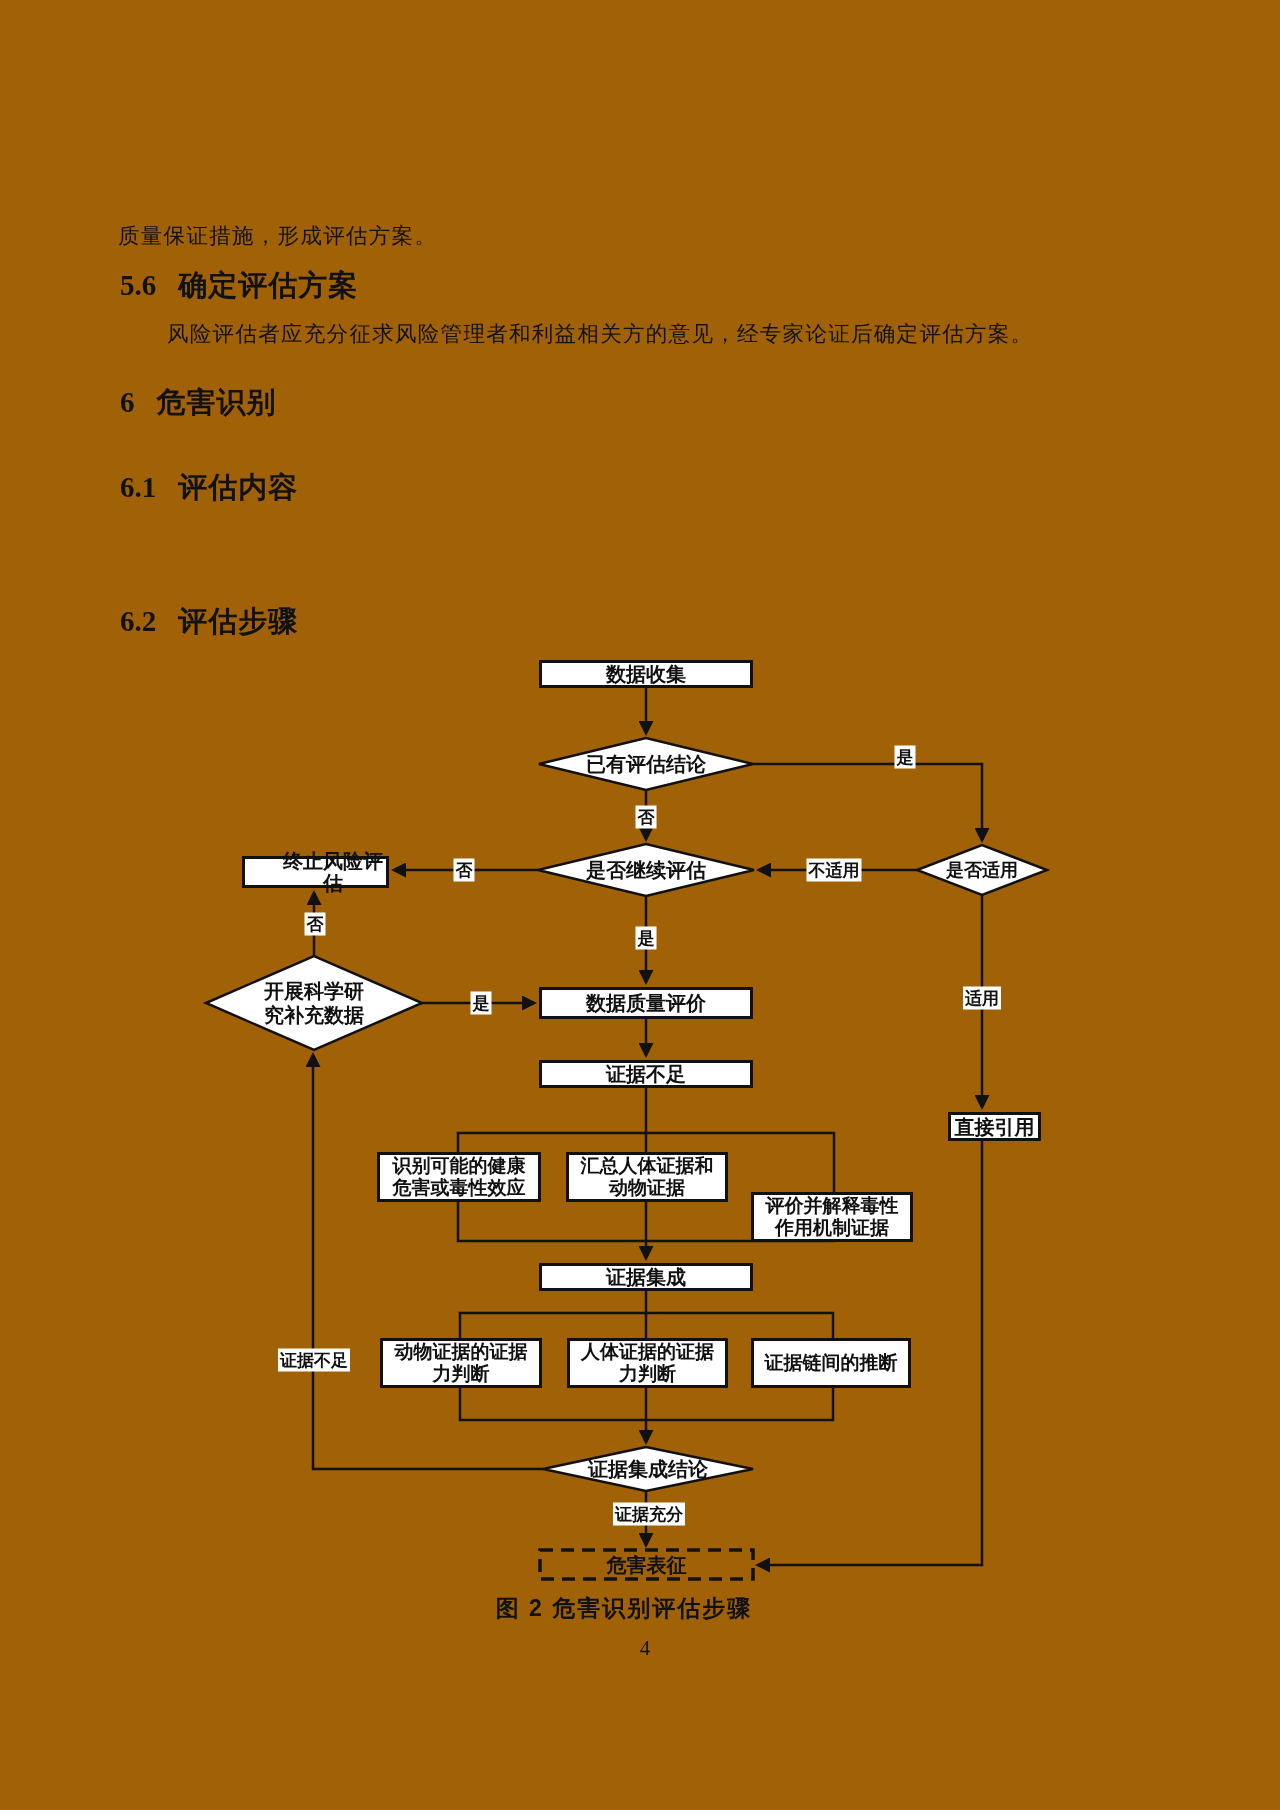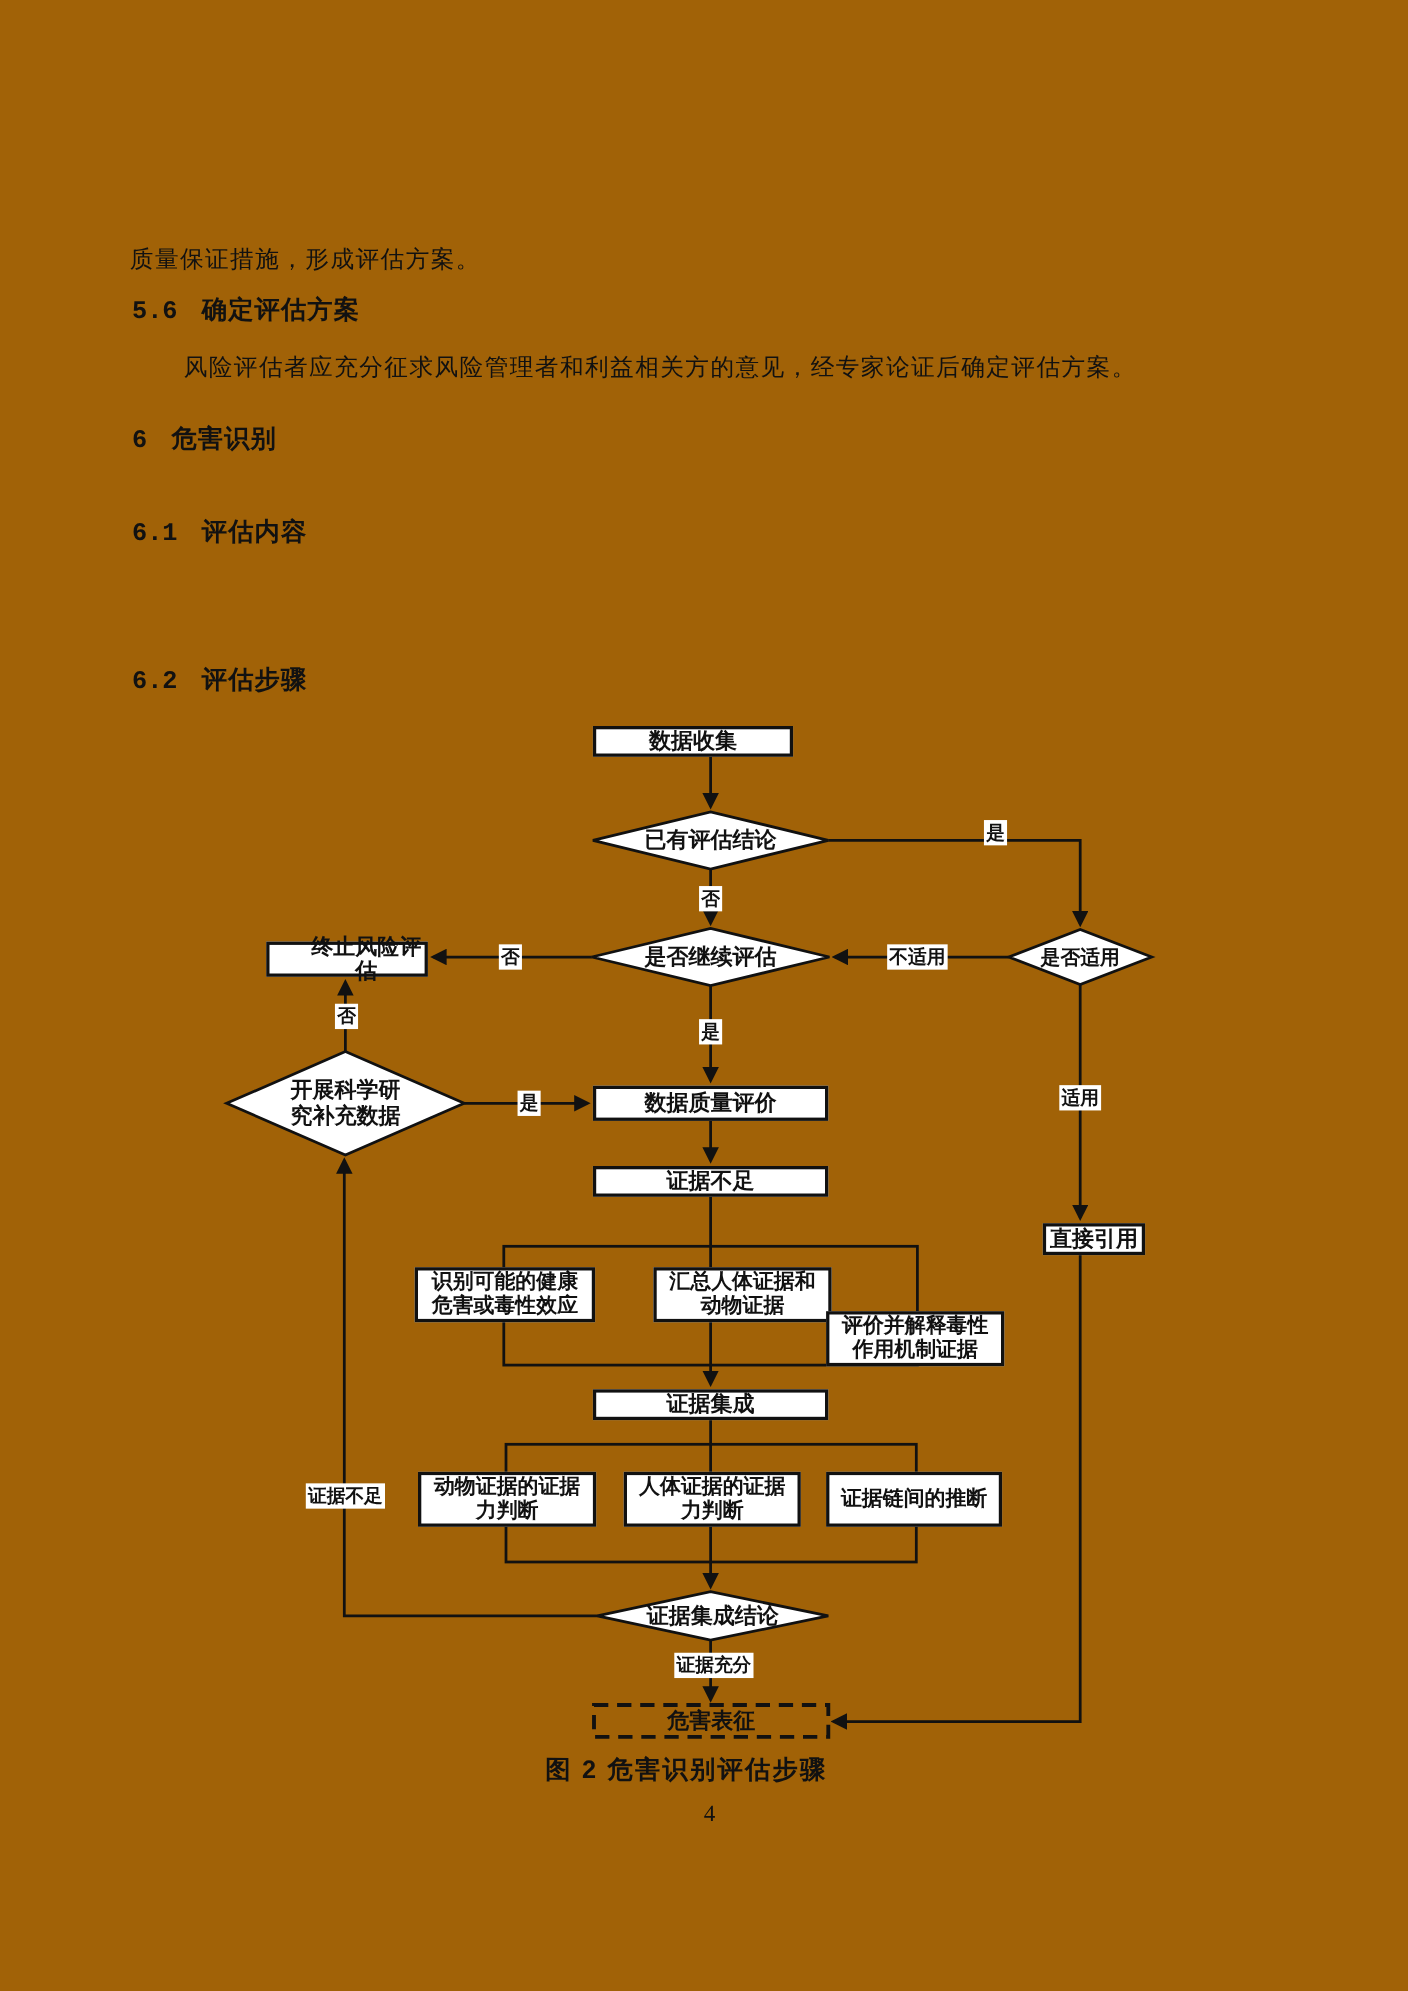--- a/index.html
+++ b/index.html
@@ -6,22 +6,22 @@
   .page {
     position:relative; width:1280px; height:1810px; margin:0 auto;
     background:#a16207; color:#111;
     font-family:"Liberation Serif", serif; overflow:hidden;
   }
   .para {
     position:absolute; font-size:21.5px; line-height:35px;
     letter-spacing:1.3px; color:#111;
   }
   .h {
-    position:absolute; font-family:Liberation Mono, monospace;
-    font-weight:bold; font-size:23px; color:#111; letter-spacing:1px;
+    position:absolute; font-family:Liberation Serif, serif;
+    font-weight:bold; font-size:29px; color:#111; letter-spacing:1px;
   }
   .h .num { margin-right:22px; letter-spacing:0; }
   .fig-caption {
     position:absolute; transform:translateX(-50%);
     font-family:"Liberation Sans", sans-serif; font-weight:bold;
     font-size:23px; letter-spacing:2px; color:#111; white-space:nowrap;
   }
   .page-num {
     position:absolute; transform:translateX(-50%);
     font-size:21px; color:#111;
@@ -112,27 +112,27 @@
 
       <g stroke="#111" stroke-width="2.5" fill="#fff">
         <polygon points="539,764 646,738 753,764 646,790"></polygon>
         <polygon points="538,870 646,844 754,870 646,896"></polygon>
         <polygon points="917,870 982,845 1047,870 982,895"></polygon>
         <polygon points="206,1003 314,956 422,1003 314,1050"></polygon>
         <polygon points="543,1469 646,1447 753,1469 646,1491"></polygon>
       </g>
     </svg>
 
-    <div class="fc-box" style="left:539px; top:660px; width:182px; height:28px;">数据收集</div>
+    <div class="fc-box" style="left:539px; top:660px; width:214px; height:28px;">数据收集</div>
     <div class="fc-box" style="left:242px; top:856px; width:147px; height:32px;padding-left:35px;">终止风险评估</div>
     <div class="fc-box" style="left:539px; top:987px; width:214px; height:32px;">数据质量评价</div>
     <div class="fc-box" style="left:539px; top:1060px; width:214px; height:28px;">证据不足</div>
     <div class="fc-box small" style="left:377px; top:1152px; width:164px; height:50px;">识别可能的健康
 危害或毒性效应</div>
-    <div class="fc-box small" style="left:566px; top:1152px; width:162px; height:50px;margin-left:28px;">汇总人体证据和
+    <div class="fc-box small" style="left:566px; top:1152px; width:162px; height:50px;">汇总人体证据和
 动物证据</div>
     <div class="fc-box small" style="left:751px; top:1152px; width:162px; height:50px;margin-top:40px;">评价并解释毒性
 作用机制证据</div>
     <div class="fc-box" style="left:539px; top:1263px; width:214px; height:28px;">证据集成</div>
     <div class="fc-box small" style="left:380px; top:1338px; width:162px; height:50px;">动物证据的证据
 力判断</div>
     <div class="fc-box small" style="left:567px; top:1338px; width:161px; height:50px;">人体证据的证据
 力判断</div>
     <div class="fc-box small" style="left:751px; top:1338px; width:160px; height:50px;">证据链间的推断</div>
     <div class="fc-box" style="left:948px; top:1112px; width:93px; height:29px;">直接引用</div>

